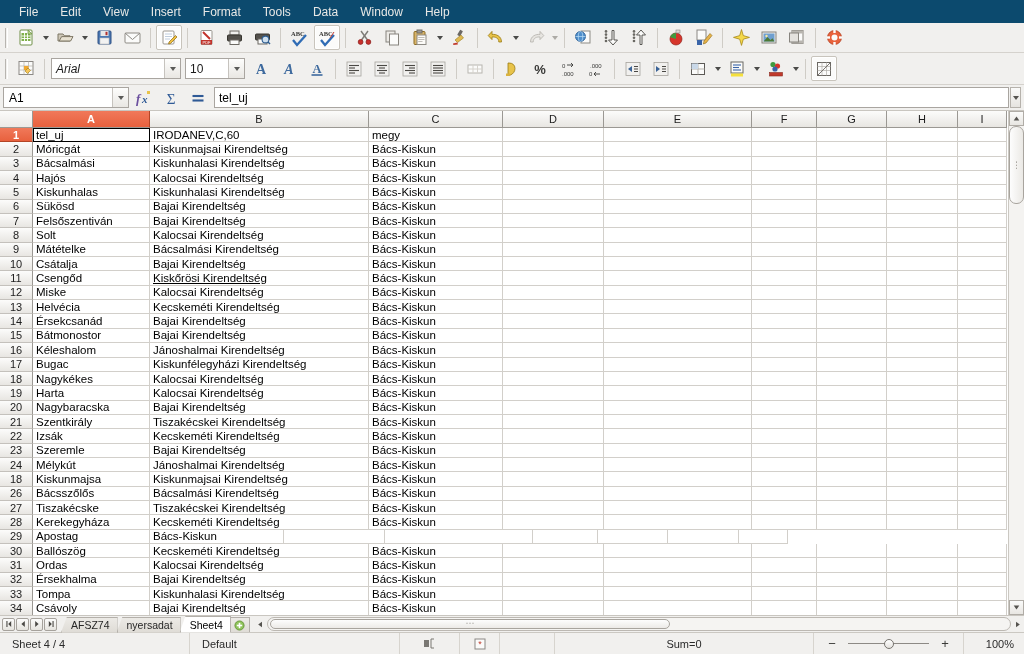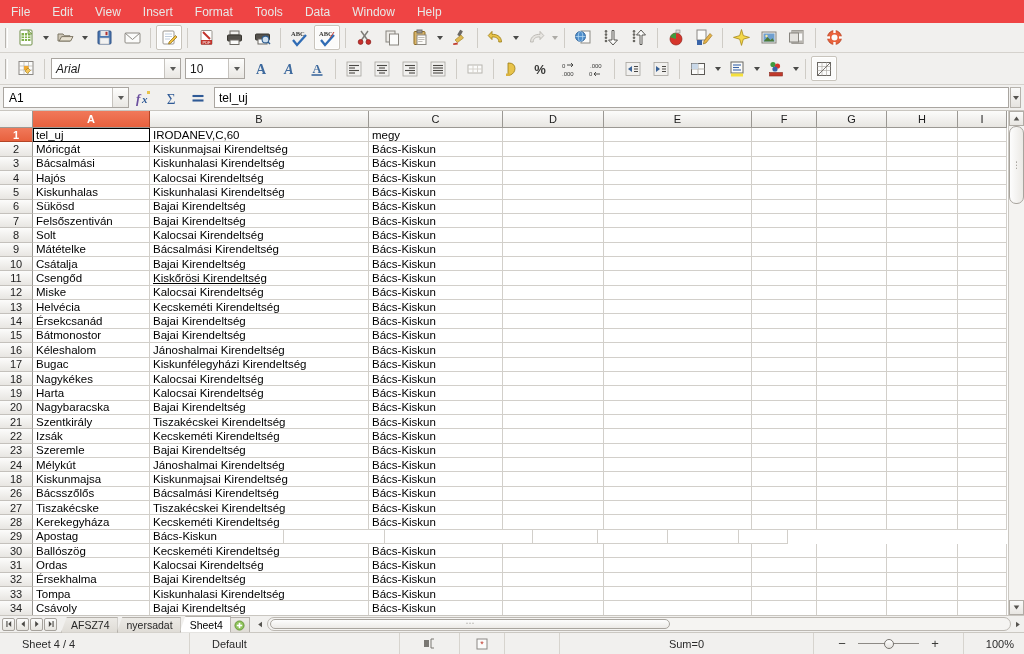--- a/index.html
+++ b/index.html
@@ -8,24 +8,24 @@
     width: 1024px; height: 654px;
     overflow: hidden;
     font-family: "Liberation Sans", sans-serif;
     background: #ffffff;
   }
   #app { width: 1024px; height: 654px; position: relative; display: flex; flex-direction: column; }
 
   
   .menubar {
     height: 23px;
-    background: #ef4444;
+    background: #0c4a6e;
     display: flex;
     align-items: center;
-    padding-left: 0;
+    padding-left: 8px;
     flex: 0 0 23px;
   }
   .menubar .mi {
     color: #e8e8e6;
     font-size: 12px;
     padding: 2px 11px;
     cursor: default;
     white-space: nowrap;
   }
 
@@ -309,21 +309,21 @@
   .statusbar {
     height: 22px; flex: 0 0 22px;
     background: #f1f0ee;
     border-top: 1px solid #cbc8c2;
     display: flex; align-items: center;
     font-size: 11px; color: #2a2a2a;
   }
   .sbseg {
     height: 22px;
     display: flex; align-items: center;
-    padding: 0 22px;
+    padding: 0 12px;
     border-right: 1px solid #d7d4ce;
   }
   .sbseg.noborder { border-right: none; }
   .sb-sheet { width: 190px; flex: 0 0 190px; }
   .sb-style { width: 210px; flex: 0 0 210px; }
   .sb-mode  { width: 60px; flex: 0 0 60px; justify-content: center; }
   .sb-mod   { width: 40px; flex: 0 0 40px; justify-content: center; }
   .sb-sign  { width: 55px; flex: 0 0 55px; }
   .sb-sum   { flex: 1; justify-content: center; }
   .sb-zoom  { width: 150px; flex: 0 0 150px; align-items: center; }

